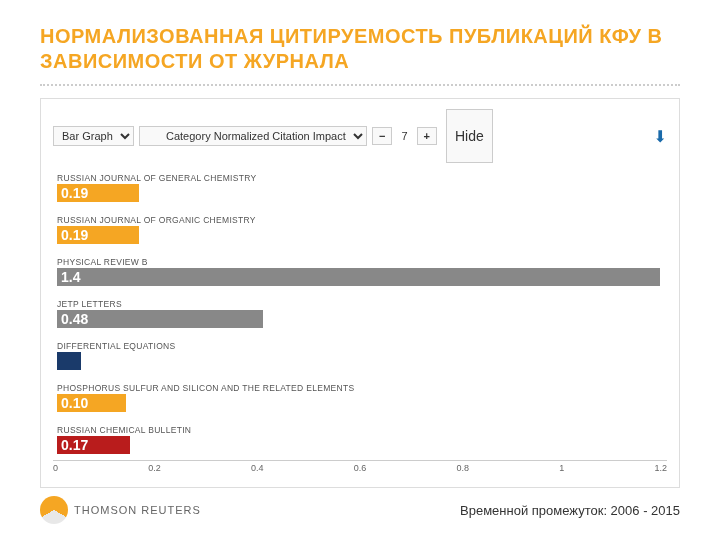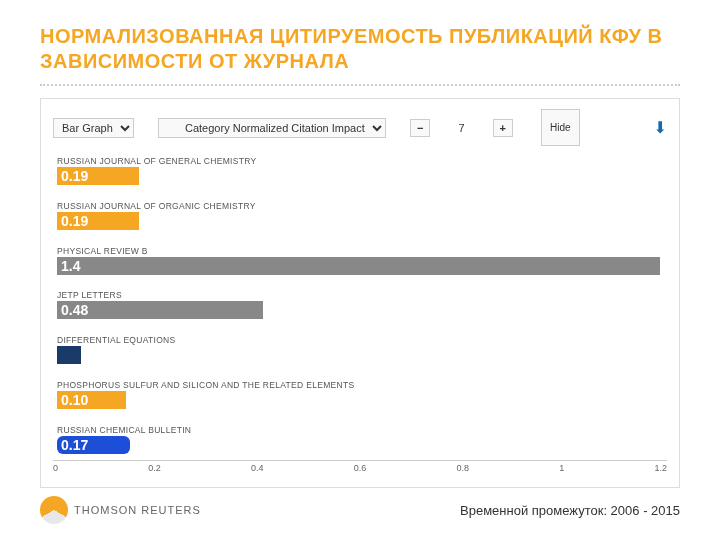--- a/index.html
+++ b/index.html
@@ -42,21 +42,21 @@
       border: 1px solid #ddd;
       padding: 10px 12px 14px 12px;
       flex: 1;
       display: flex;
       flex-direction: column;
     }
 
     .chart-toolbar {
       display: flex;
       align-items: center;
-      gap: 24px;
+      gap: 5px;
       margin-bottom: 10px;
     }
 
     .toolbar-select {
       border: 1px solid #ccc;
       background: #f9f9f9;
       font-size: 11px;
       padding: 2px 4px;
       cursor: pointer;
       color: #333;
@@ -79,22 +79,22 @@
 
     .toolbar-num {
       font-size: 11px;
       color: #333;
       padding: 2px 4px;
     }
 
     .toolbar-hide {
       border: 1px solid #ccc;
       background: #f9f9f9;
-      font-size: 10px;
-      padding: 12px 8px;
+      font-size: 14px;
+      padding: 18px 8px;
       cursor: pointer;
       color: #333;
       margin-left: 4px;
     }
 
     .toolbar-download {
       margin-left: auto;
       color: #1a6aaa;
       font-size: 16px;
       cursor: pointer;
@@ -264,21 +264,21 @@
           <div class="bar-label">PHOSPHORUS SULFUR AND SILICON AND THE RELATED ELEMENTS</div>
           <div class="bar-track">
             <div class="bar-fill" style="width: 11.4%; background-color: rgb(245, 166, 35);">
               <span class="bar-value">0.10</span>
             </div>
           </div>
         </div>
         <div class="bar-row">
           <div class="bar-label">RUSSIAN CHEMICAL BULLETIN</div>
           <div class="bar-track">
-            <div class="bar-fill" style="width: 12.1%; background-color: #1d4ed8; border-radius: 6px;">
+            <div class="bar-fill" style="width: 12.1%; background-color: #b91c1c;">
               <span class="bar-value">0.17</span>
             </div>
           </div>
         </div>
       </div>
 
     <div class="chart-axis" id="chart-axis">
     <span class="axis-tick">0</span>
         <span class="axis-tick">0.2</span>
         <span class="axis-tick">0.4</span>

